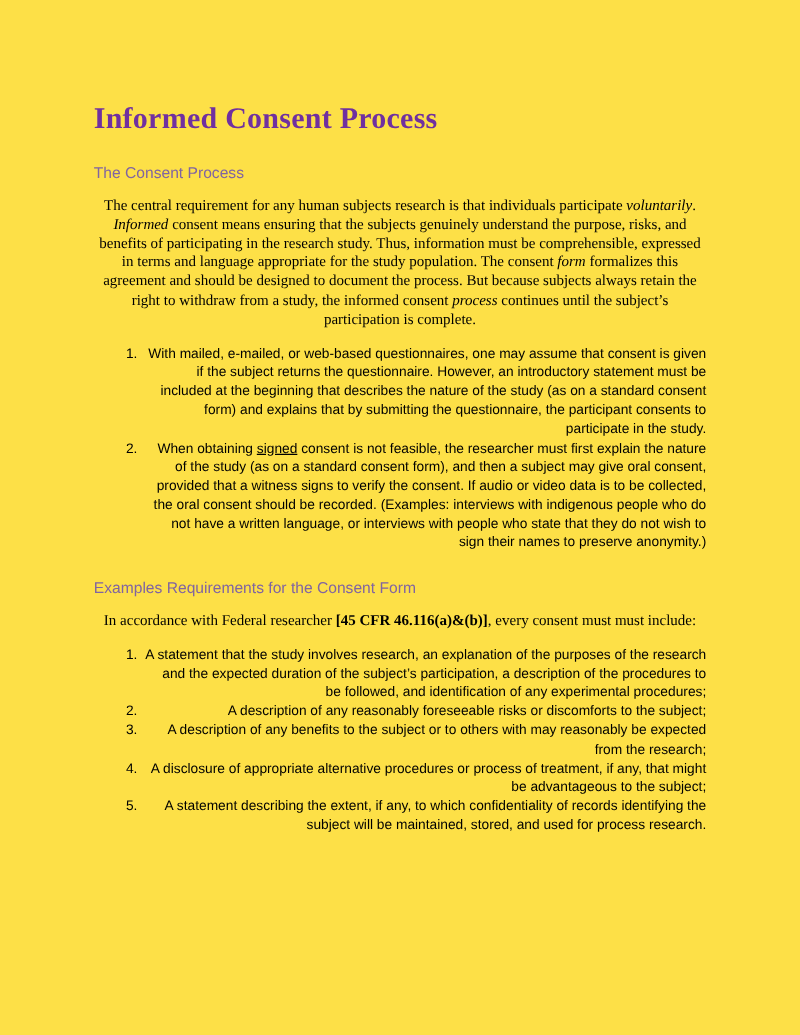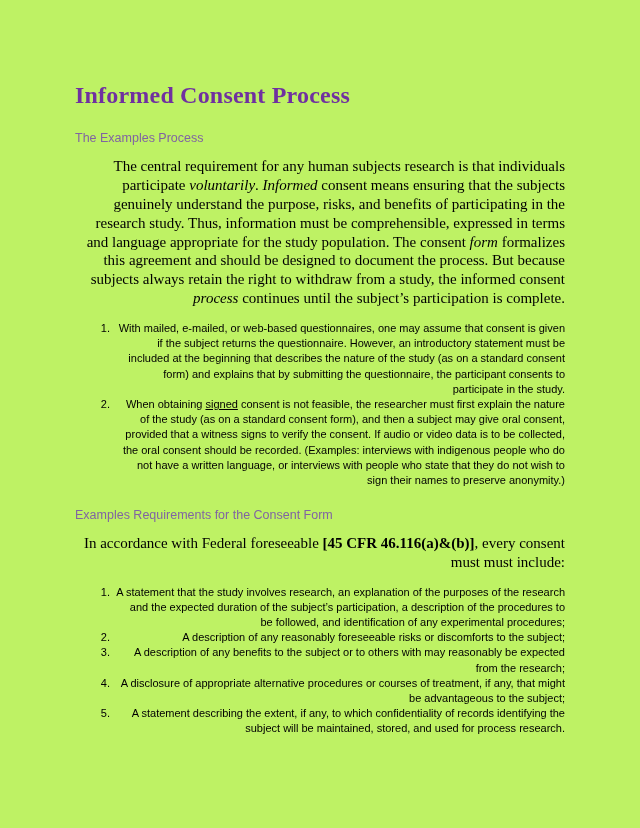--- a/index.html
+++ b/index.html
@@ -1,20 +1,20 @@
 <!DOCTYPE html>
 <html><head>
 <meta charset="utf-8">
 <style>
   html, body { margin: 0; padding: 0; background: #ffffff; }
   .page {
     position: relative;
     width: 640px;
     height: 828px;
-    background: #bef264;
+    background: #fde047;
     box-sizing: border-box;
     padding: 72px 75px 0 75px;
     font-family: "Liberation Serif", serif;
     color: #000000;
     overflow: hidden;
   }
   .doc-title {
     font-family: "Liberation Serif", serif;
     font-size: 24px;
     font-weight: bold;
@@ -22,24 +22,24 @@
     letter-spacing: 0.2px;
   }
   .section-heading {
     font-family: "Liberation Sans", sans-serif;
     font-size: 12.5px;
     font-weight: normal;
     margin: 20px 0 12px 0;
   }
   .body-para {
     font-family: "Liberation Serif", serif;
-    font-size: 15px;
+    font-size: 12px;
     line-height: 1.26;
     margin: 0 0 13px 0;
-    text-align: right;
+    text-align: center;
   }
   ol.doc-list {
     margin: 0 0 14px 0;
     padding: 0 0 0 38px;
   }
   ol.doc-list li {
     font-family: "Liberation Sans", sans-serif;
     font-size: 11px;
     line-height: 1.38;
     margin: 0;
@@ -47,35 +47,35 @@
     text-align: right;
   }
 </style>
 </head>
 <body>
 
 <div class="page">
 
   <h1 class="doc-title" style="color: rgb(112, 48, 160);">Informed Consent Process</h1>
 
-  <h2 class="section-heading" style="color: rgb(128, 100, 162);">The Examples Process</h2>
+  <h2 class="section-heading" style="color: rgb(128, 100, 162);">The Consent Process</h2>
 
   <p class="body-para"><span>The central requirement for any human subjects research is that individuals participate </span><span style="font-style: italic;">voluntarily</span><span>. </span><span style="font-style: italic;">Informed</span><span> consent means ensuring that the subjects genuinely understand the purpose, risks, and benefits of participating in the research study. Thus, information must be comprehensible, expressed in terms and language appropriate for the study population. The consent </span><span style="font-style: italic;">form</span><span> formalizes this agreement and should be designed to document the process. But because subjects always retain the right to withdraw from a study, the informed consent </span><span style="font-style: italic;">process</span><span> continues until the subject’s participation is complete.</span></p>
 
 
   <ol class="doc-list">
       <li><span>With mailed, e-mailed, or web-based questionnaires, one may assume that consent is given if the subject returns the questionnaire.  However, an introductory statement must be included at the beginning that describes the nature of the study (as on a standard consent form) and explains that by submitting the questionnaire, the participant consents to participate in the study.</span></li>
       <li><span>When obtaining </span><span style="text-decoration: underline;">signed</span><span> consent is not feasible, the researcher must first explain the nature of the study (as on a standard consent form), and then a subject may give oral consent, provided that a witness signs to verify the consent. If audio or video data is to be collected, the oral consent should be recorded.  (Examples: interviews with indigenous people who do not have a written language, or interviews with people who state that they do not wish to sign their names to preserve anonymity.)</span></li>
     </ol>
 
   <h2 class="section-heading" style="color: rgb(128, 100, 162);">Examples Requirements for the Consent Form</h2>
 
-  <p class="body-para"><span>In accordance with Federal foreseeable </span><span style="font-weight: bold;">[45 CFR 46.116(a)&amp;(b)]</span><span>, every consent must must include:</span></p>
+  <p class="body-para"><span>In accordance with Federal researcher </span><span style="font-weight: bold;">[45 CFR 46.116(a)&amp;(b)]</span><span>, every consent must must include:</span></p>
 
   <ol class="doc-list">
       <li><span>A statement that the study involves research, an explanation of the purposes of the research and the expected duration of the subject’s participation, a description of the procedures to be followed, and identification of any experimental procedures;</span></li>
       <li><span>A description of any reasonably foreseeable risks or discomforts to the subject;</span></li>
       <li><span>A description of any benefits to the subject or to others with may reasonably be expected from the research;</span></li>
-      <li><span>A disclosure of appropriate alternative procedures or courses of treatment, if any, that might be advantageous to the subject;</span></li>
+      <li><span>A disclosure of appropriate alternative procedures or process of treatment, if any, that might be advantageous to the subject;</span></li>
       <li><span>A statement describing the extent, if any, to which confidentiality of records identifying the subject will be maintained, stored, and used for process research.</span></li>
     </ol>
 
 </div>
 
 </body></html>

